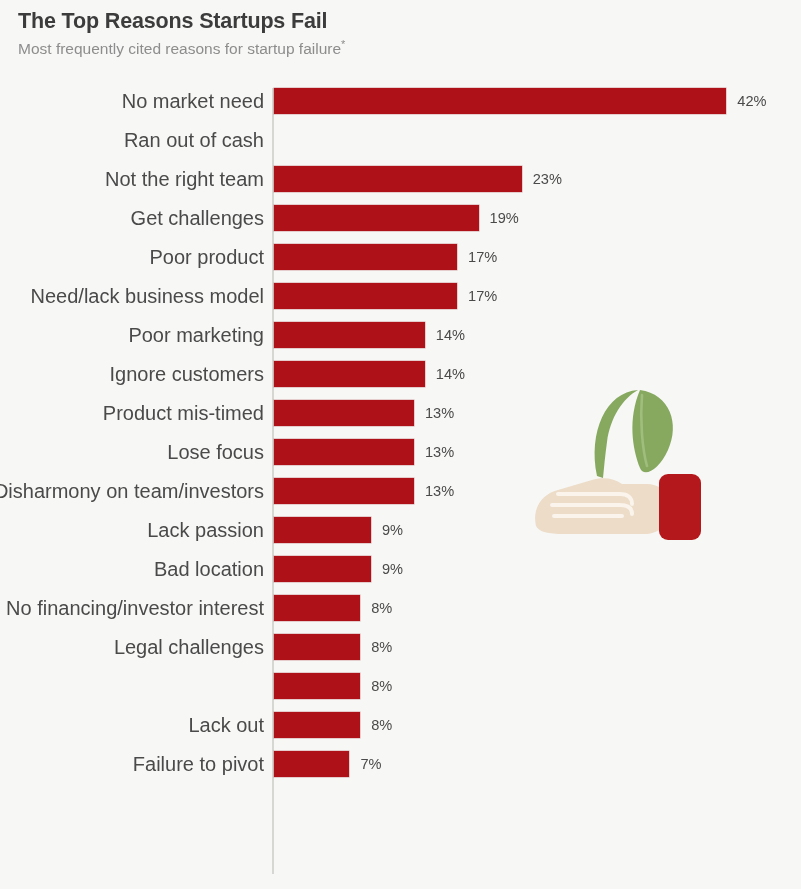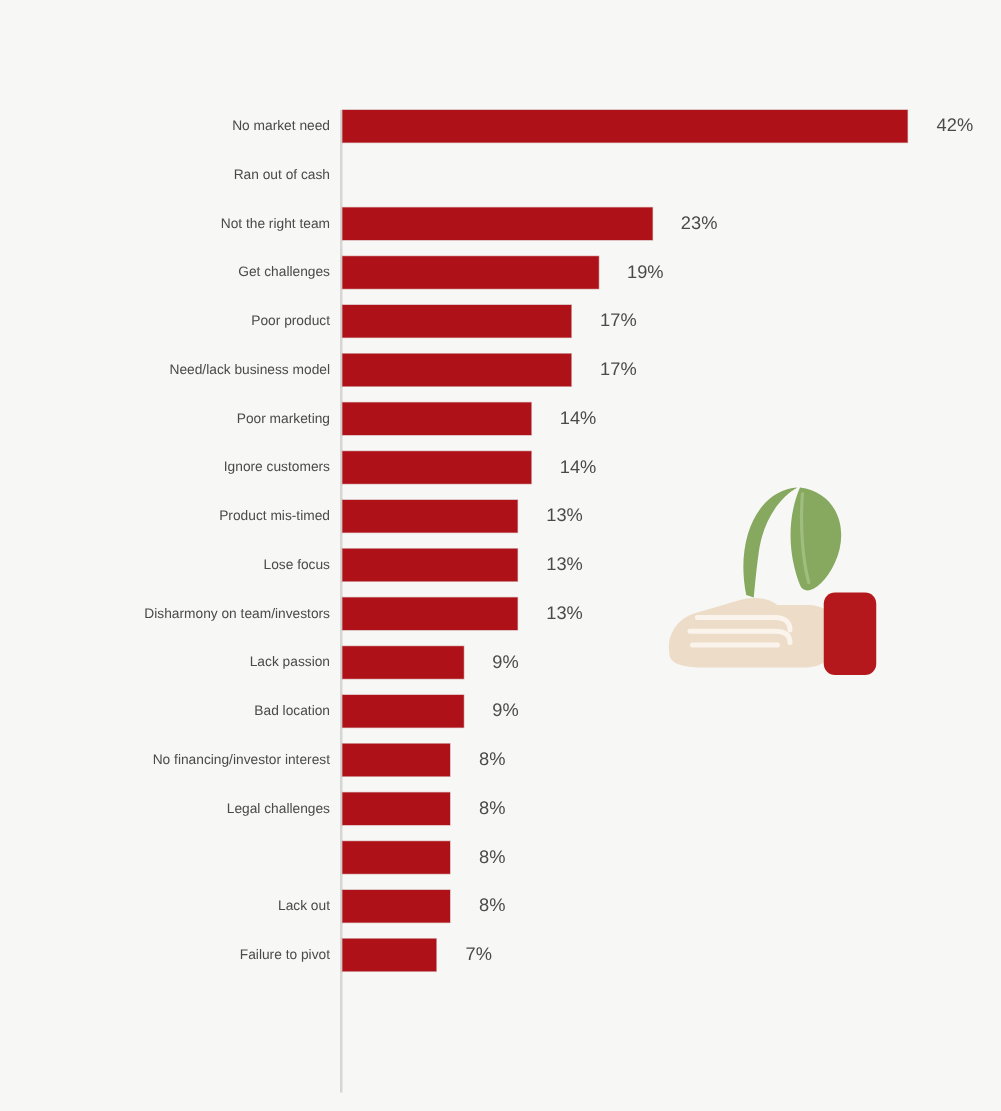--- a/index.html
+++ b/index.html
@@ -82,21 +82,21 @@
     height: 26px;
     margin-bottom: 13px;
   }
 
   .row-label {
     position: absolute;
     right: 537px; 
     top: 0;
     height: 26px;
     line-height: 26px;
-    font-size: 11px;
+    font-size: 20px;
     color: #4a4a4a;
     white-space: nowrap;
     text-align: right;
   }
 
   .bar-wrap {
     position: absolute;
     left: 274px;
     top: 0;
     height: 26px;
@@ -110,39 +110,43 @@
     vertical-align: top;
     box-shadow: 0 0 0 0.5px rgba(140,10,15,0.35);
   }
 
   .bar-value {
     display: inline-block;
     height: 26px;
     line-height: 26px;
     font-size: 14.6px;
     color: #4a4a4a;
-    padding-left: 23px;
+    padding-left: 11px;
     vertical-align: top;
   }
 
   
   .illustration {
     position: absolute;
     left: 528px;
     top: 286px;
     width: 185px;
     height: 168px;
     pointer-events: none;
   }
 </style>
 </head>
 <body>
 
 <div id="chart-root">
 
+  <div class="header">
+    <h1 class="chart-title">The Top Reasons Startups Fail</h1>
+    <p class="chart-subtitle"><span>Most frequently cited reasons for startup failure</span><span class="footmark">*</span></p>
+  </div>
 
   <div class="plot">
 
     <div class="axis-line"></div>
 
     <div class="rows" id="rows-container">
         <div class="row">
           <div class="row-label">No market need</div>
           <div class="bar-wrap"><div class="bar" style="width: 452.3px; background: rgb(174, 17, 23);"></div><div class="bar-value">42%</div></div>
         </div>

